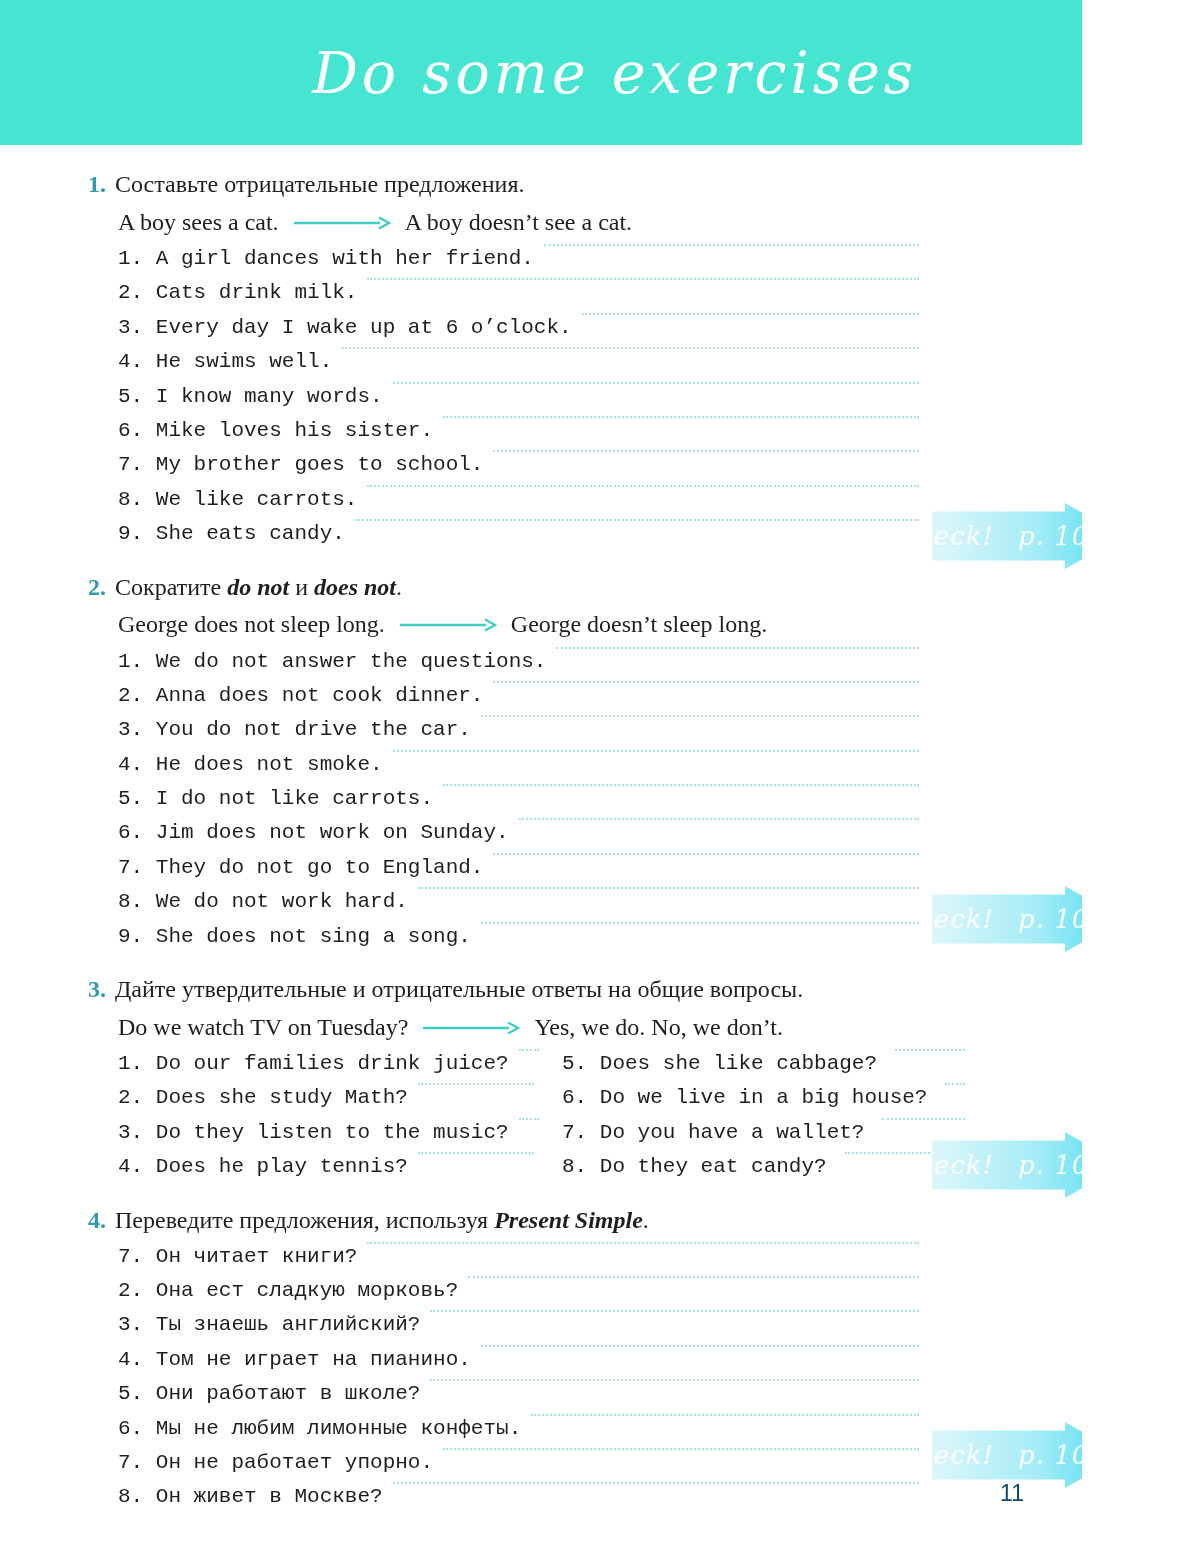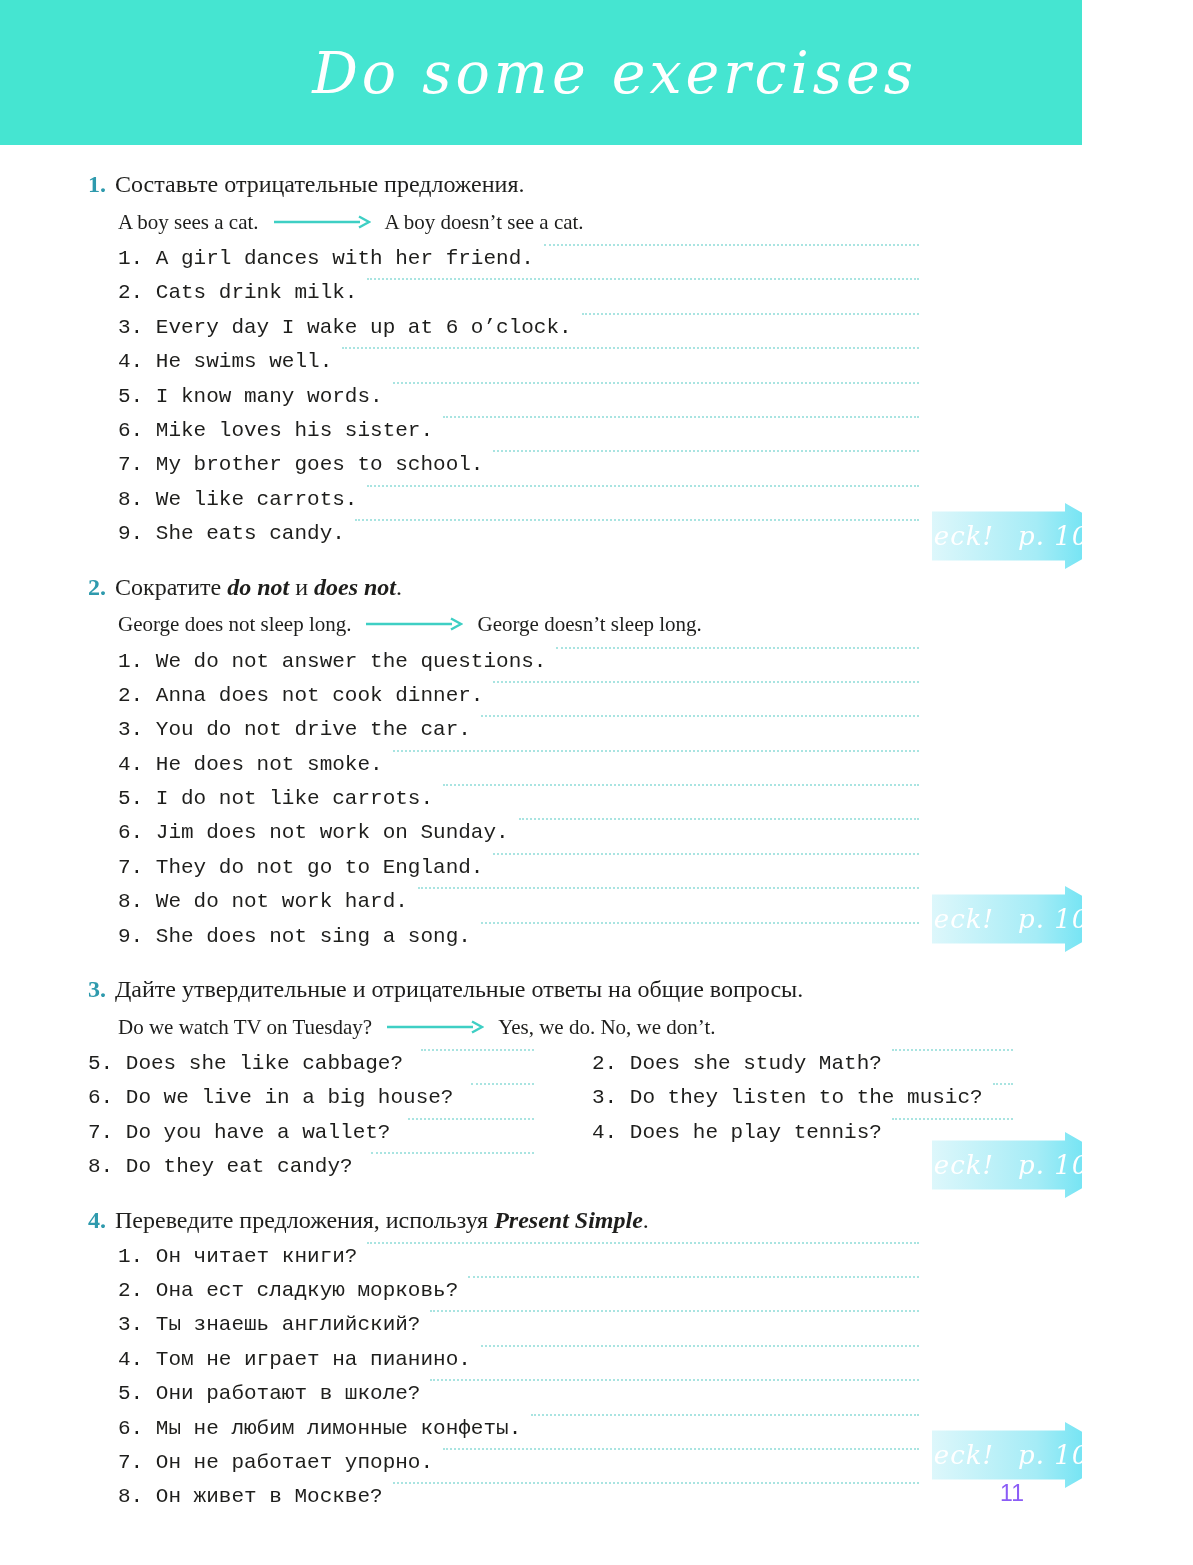--- a/index.html
+++ b/index.html
@@ -40,21 +40,21 @@
   .ex-num {
     color:#2e9aad;
     font-weight:bold;
     margin-right:9px;
   }
   .bi { font-weight:bold; font-style:italic; }
   .example-row {
     display:flex;
     align-items:center;
     margin:2px 0 6px 30px;
-    font-size:21px;
+    font-size:24px;
     height:32px;
   }
   .example-arrow { margin:0 14px; flex:none; }
   .item-row {
     display:flex;
     align-items:flex-start;
     height:34.4px;
     margin-left:30px;
     font-size:21px;
     font-family:Liberation Mono, monospace;
@@ -95,21 +95,21 @@
     white-space:nowrap;
     letter-spacing:1px;
   }
   .check-text .pref { margin-left:24px; }
   .page-number {
     position:absolute;
     right:58px;
     top:1480px;
     font-family:"Liberation Sans", sans-serif;
     font-size:23px;
-    color:#8b5cf6;
+    color:#0c4a6e;
   }
 </style>
 </head>
 <body>
 
 <div class="page">
 
   <div class="header">
     <div class="header-title">Do some exercises</div>
   </div>
@@ -231,20 +231,24 @@
         <span>Do we watch TV on Tuesday?</span>
         <span class="example-arrow">
           <svg width="98" height="14" viewBox="0 0 98 14">
               <line x1="1" y1="7" x2="87" y2="7" stroke="#3ecfc4" stroke-width="2.4"></line>
               <path d="M86 1.5 L96 7 L86 12.5" fill="none" stroke="#3ecfc4" stroke-width="2.4"></path>
             </svg>
         </span>
         <span>Yes, we do. No, we don’t.</span>
       </div>
       <div class="ex3-grid">
+        <div class="item-row">
+            <span class="item-text">1. Do our families drink juice?</span>
+            <span class="leader"></span>
+          </div>
         <div class="item-row right-col">
             <span class="item-text">5. Does she like cabbage?</span>
             <span class="leader"></span>
           </div>
         <div class="item-row">
             <span class="item-text">2. Does she study Math?</span>
             <span class="leader"></span>
           </div>
         <div class="item-row right-col">
             <span class="item-text">6. Do we live in a big house?</span>
@@ -268,21 +272,21 @@
           </div>
       </div>
     </div>
 
     <div class="section">
       <div class="ex-title">
         <span class="ex-num">4.</span>
         <span><span>Переведите предложения, используя </span><span class="bi">Present Simple</span><span>.</span></span>
       </div>
       <div class="item-row">
-          <span class="item-text">1. Он читает книги?</span>
+          <span class="item-text">7. Он читает книги?</span>
           <span class="leader"></span>
         </div>
       <div class="item-row">
           <span class="item-text">2. Она ест сладкую морковь?</span>
           <span class="leader"></span>
         </div>
       <div class="item-row">
           <span class="item-text">3. Ты знаешь английский?</span>
           <span class="leader"></span>
         </div>

